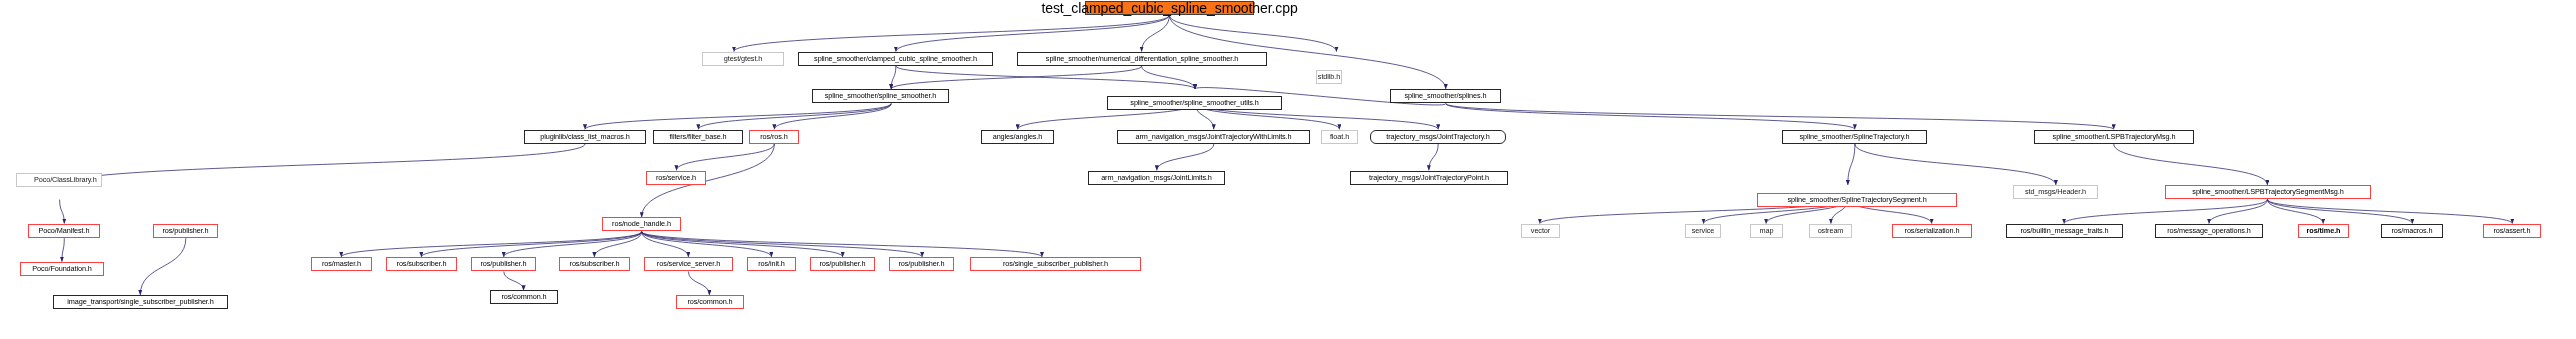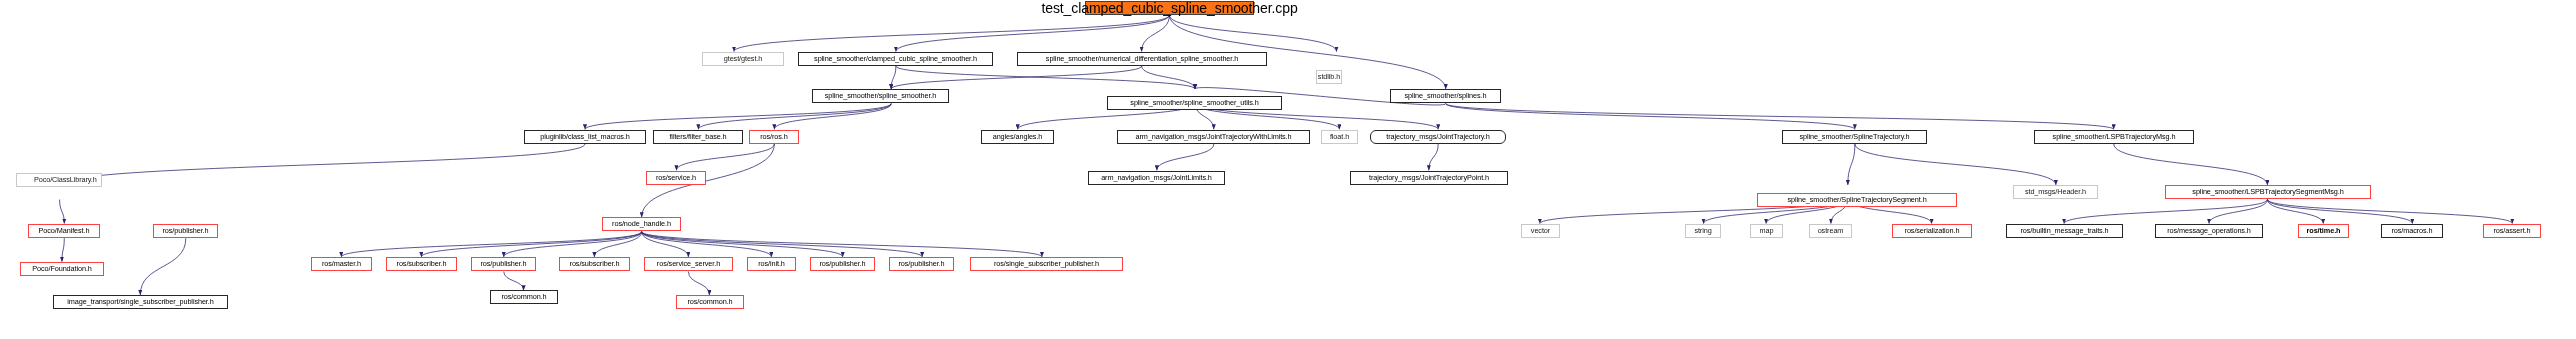--- a/index.html
+++ b/index.html
@@ -142,37 +142,37 @@
       <div class="node hdr" style="left: 1088px; top: 171px; width: 137px;">arm_navigation_msgs/JointLimits.h</div>
       <div class="node hdr" style="left: 1350px; top: 171px; width: 158px;">trajectory_msgs/JointTrajectoryPoint.h</div>
       <div class="node red" style="left: 1757px; top: 185px; width: 200px; margin-top: 8px;">spline_smoother/SplineTrajectorySegment.h</div>
       <div class="node sys" style="left: 2013px; top: 185px; width: 85px;">std_msgs/Header.h</div>
       <div class="node red" style="left: 2165px; top: 185px; width: 206px;">spline_smoother/LSPBTrajectorySegmentMsg.h</div>
       <div class="node sys" style="left: 16.4px; top: 173px; width: 86px; padding-left: 16px;">Poco/ClassLibrary.h</div>
       <div class="node red" style="left: 28px; top: 224px; width: 72px;">Poco/Manifest.h</div>
       <div class="node red" style="left: 153px; top: 224px; width: 65px;">ros/publisher.h</div>
       <div class="node red" style="left: 602px; top: 217px; width: 79px;">ros/node_handle.h</div>
       <div class="node sys" style="left: 1521px; top: 224px; width: 39px;">vector</div>
-      <div class="node sys" style="left: 1685px; top: 224px; width: 36px;">string</div>
+      <div class="node sys" style="left: 1685px; top: 224px; width: 36px;">service</div>
       <div class="node sys" style="left: 1750px; top: 224px; width: 33px;">map</div>
       <div class="node sys" style="left: 1809px; top: 224px; width: 43px;">ostream</div>
       <div class="node red" style="left: 1892px; top: 224px; width: 80px;">ros/serialization.h</div>
       <div class="node hdr" style="left: 2006px; top: 224px; width: 117px;">ros/builtin_message_traits.h</div>
       <div class="node hdr" style="left: 2155px; top: 224px; width: 108px;">ros/message_operations.h</div>
       <div class="node red" style="left: 2298px; top: 224px; width: 51px; font-weight: bold;">ros/time.h</div>
       <div class="node hdr" style="left: 2381px; top: 224px; width: 62px;">ros/macros.h</div>
       <div class="node red" style="left: 2483px; top: 224px; width: 58px; text-align: center;">ros/assert.h</div>
       <div class="node red" style="left: 20px; top: 262px; width: 84px;">Poco/Foundation.h</div>
       <div class="node red" style="left: 311px; top: 257px; width: 61px;">ros/master.h</div>
       <div class="node red" style="left: 386px; top: 257px; width: 71px;">ros/subscriber.h</div>
       <div class="node red" style="left: 471px; top: 257px; width: 65px;">ros/publisher.h</div>
       <div class="node red" style="left: 559px; top: 257px; width: 71px;">ros/subscriber.h</div>
       <div class="node red" style="left: 644px; top: 257px; width: 89px;">ros/service_server.h</div>
       <div class="node red" style="left: 747px; top: 257px; width: 49px;">ros/init.h</div>
       <div class="node red" style="left: 810px; top: 257px; width: 65px;">ros/publisher.h</div>
       <div class="node red" style="left: 889px; top: 257px; width: 65px;">ros/publisher.h</div>
-      <div class="node red" style="left: 970px; top: 257px; width: 153px;">ros/single_subscriber_publisher.h</div>
+      <div class="node red" style="left: 970px; top: 257px; width: 171px;">ros/single_subscriber_publisher.h</div>
       <div class="node hdr" style="left: 53px; top: 295px; width: 175px;">image_transport/single_subscriber_publisher.h</div>
       <div class="node hdr" style="left: 490px; top: 290px; width: 68px;">ros/common.h</div>
       <div class="node red" style="left: 676px; top: 295px; width: 68px;">ros/common.h</div>
     </div>
 </div>
 
 
 </body></html>

